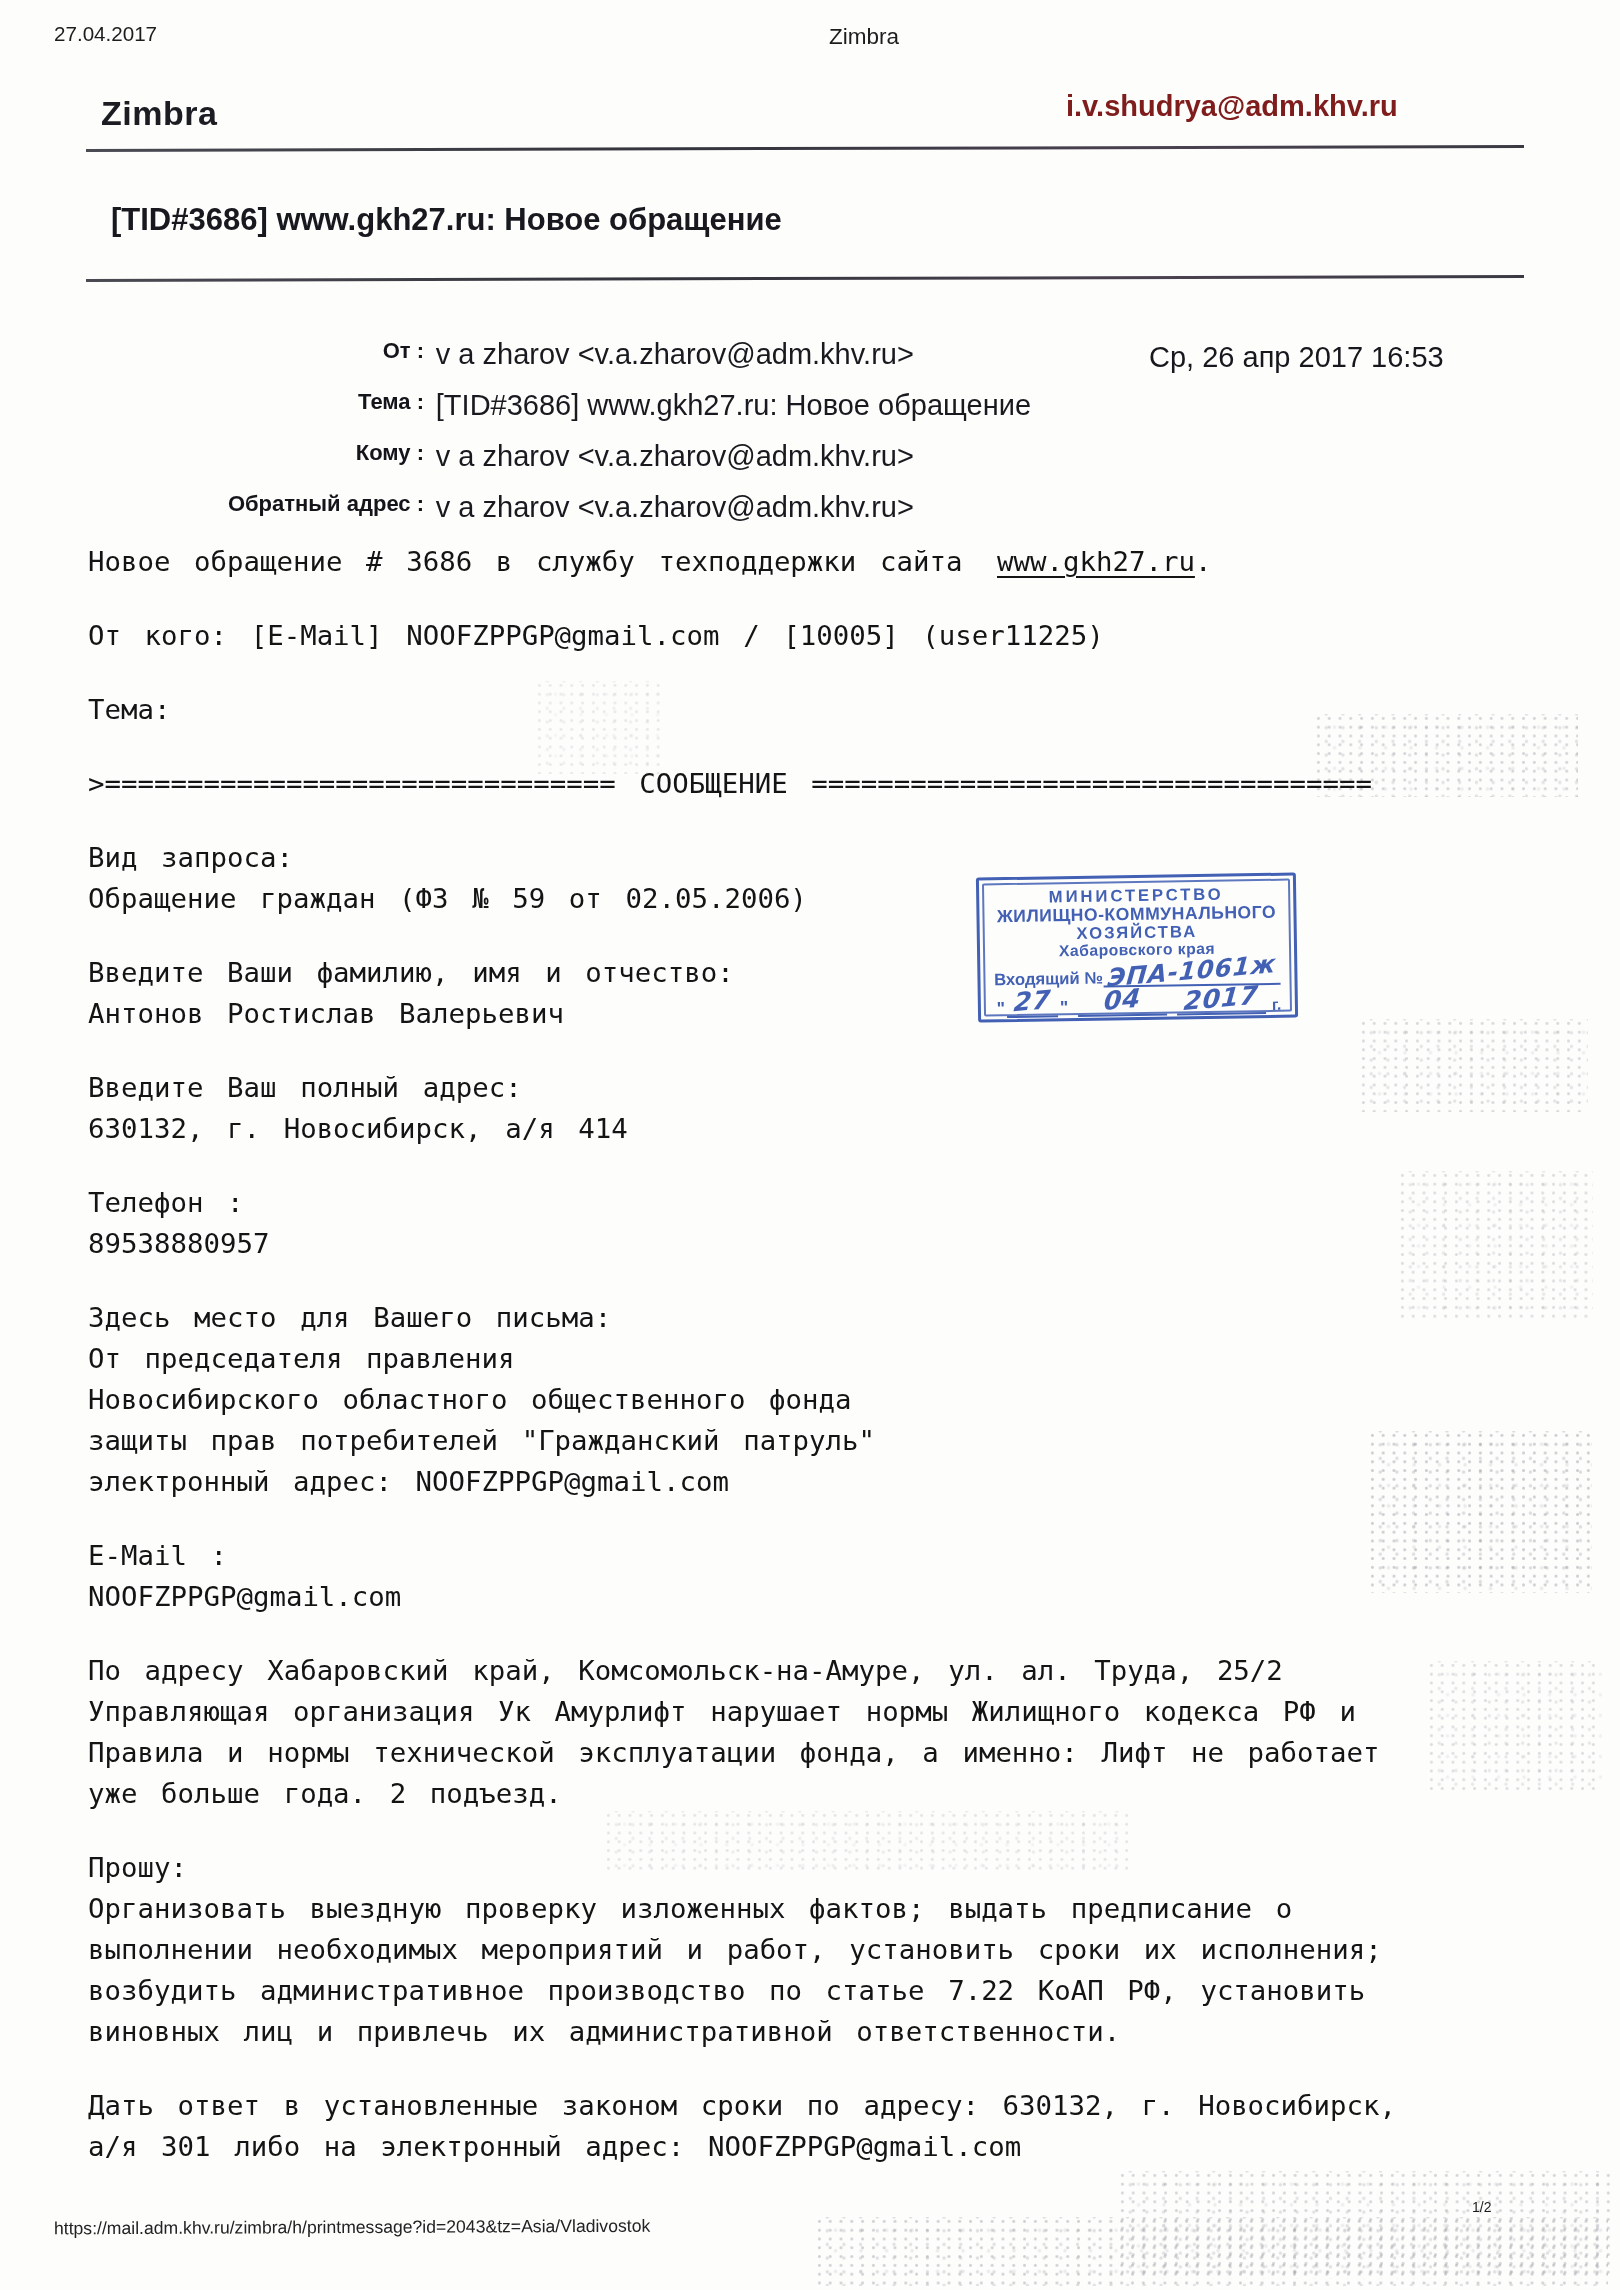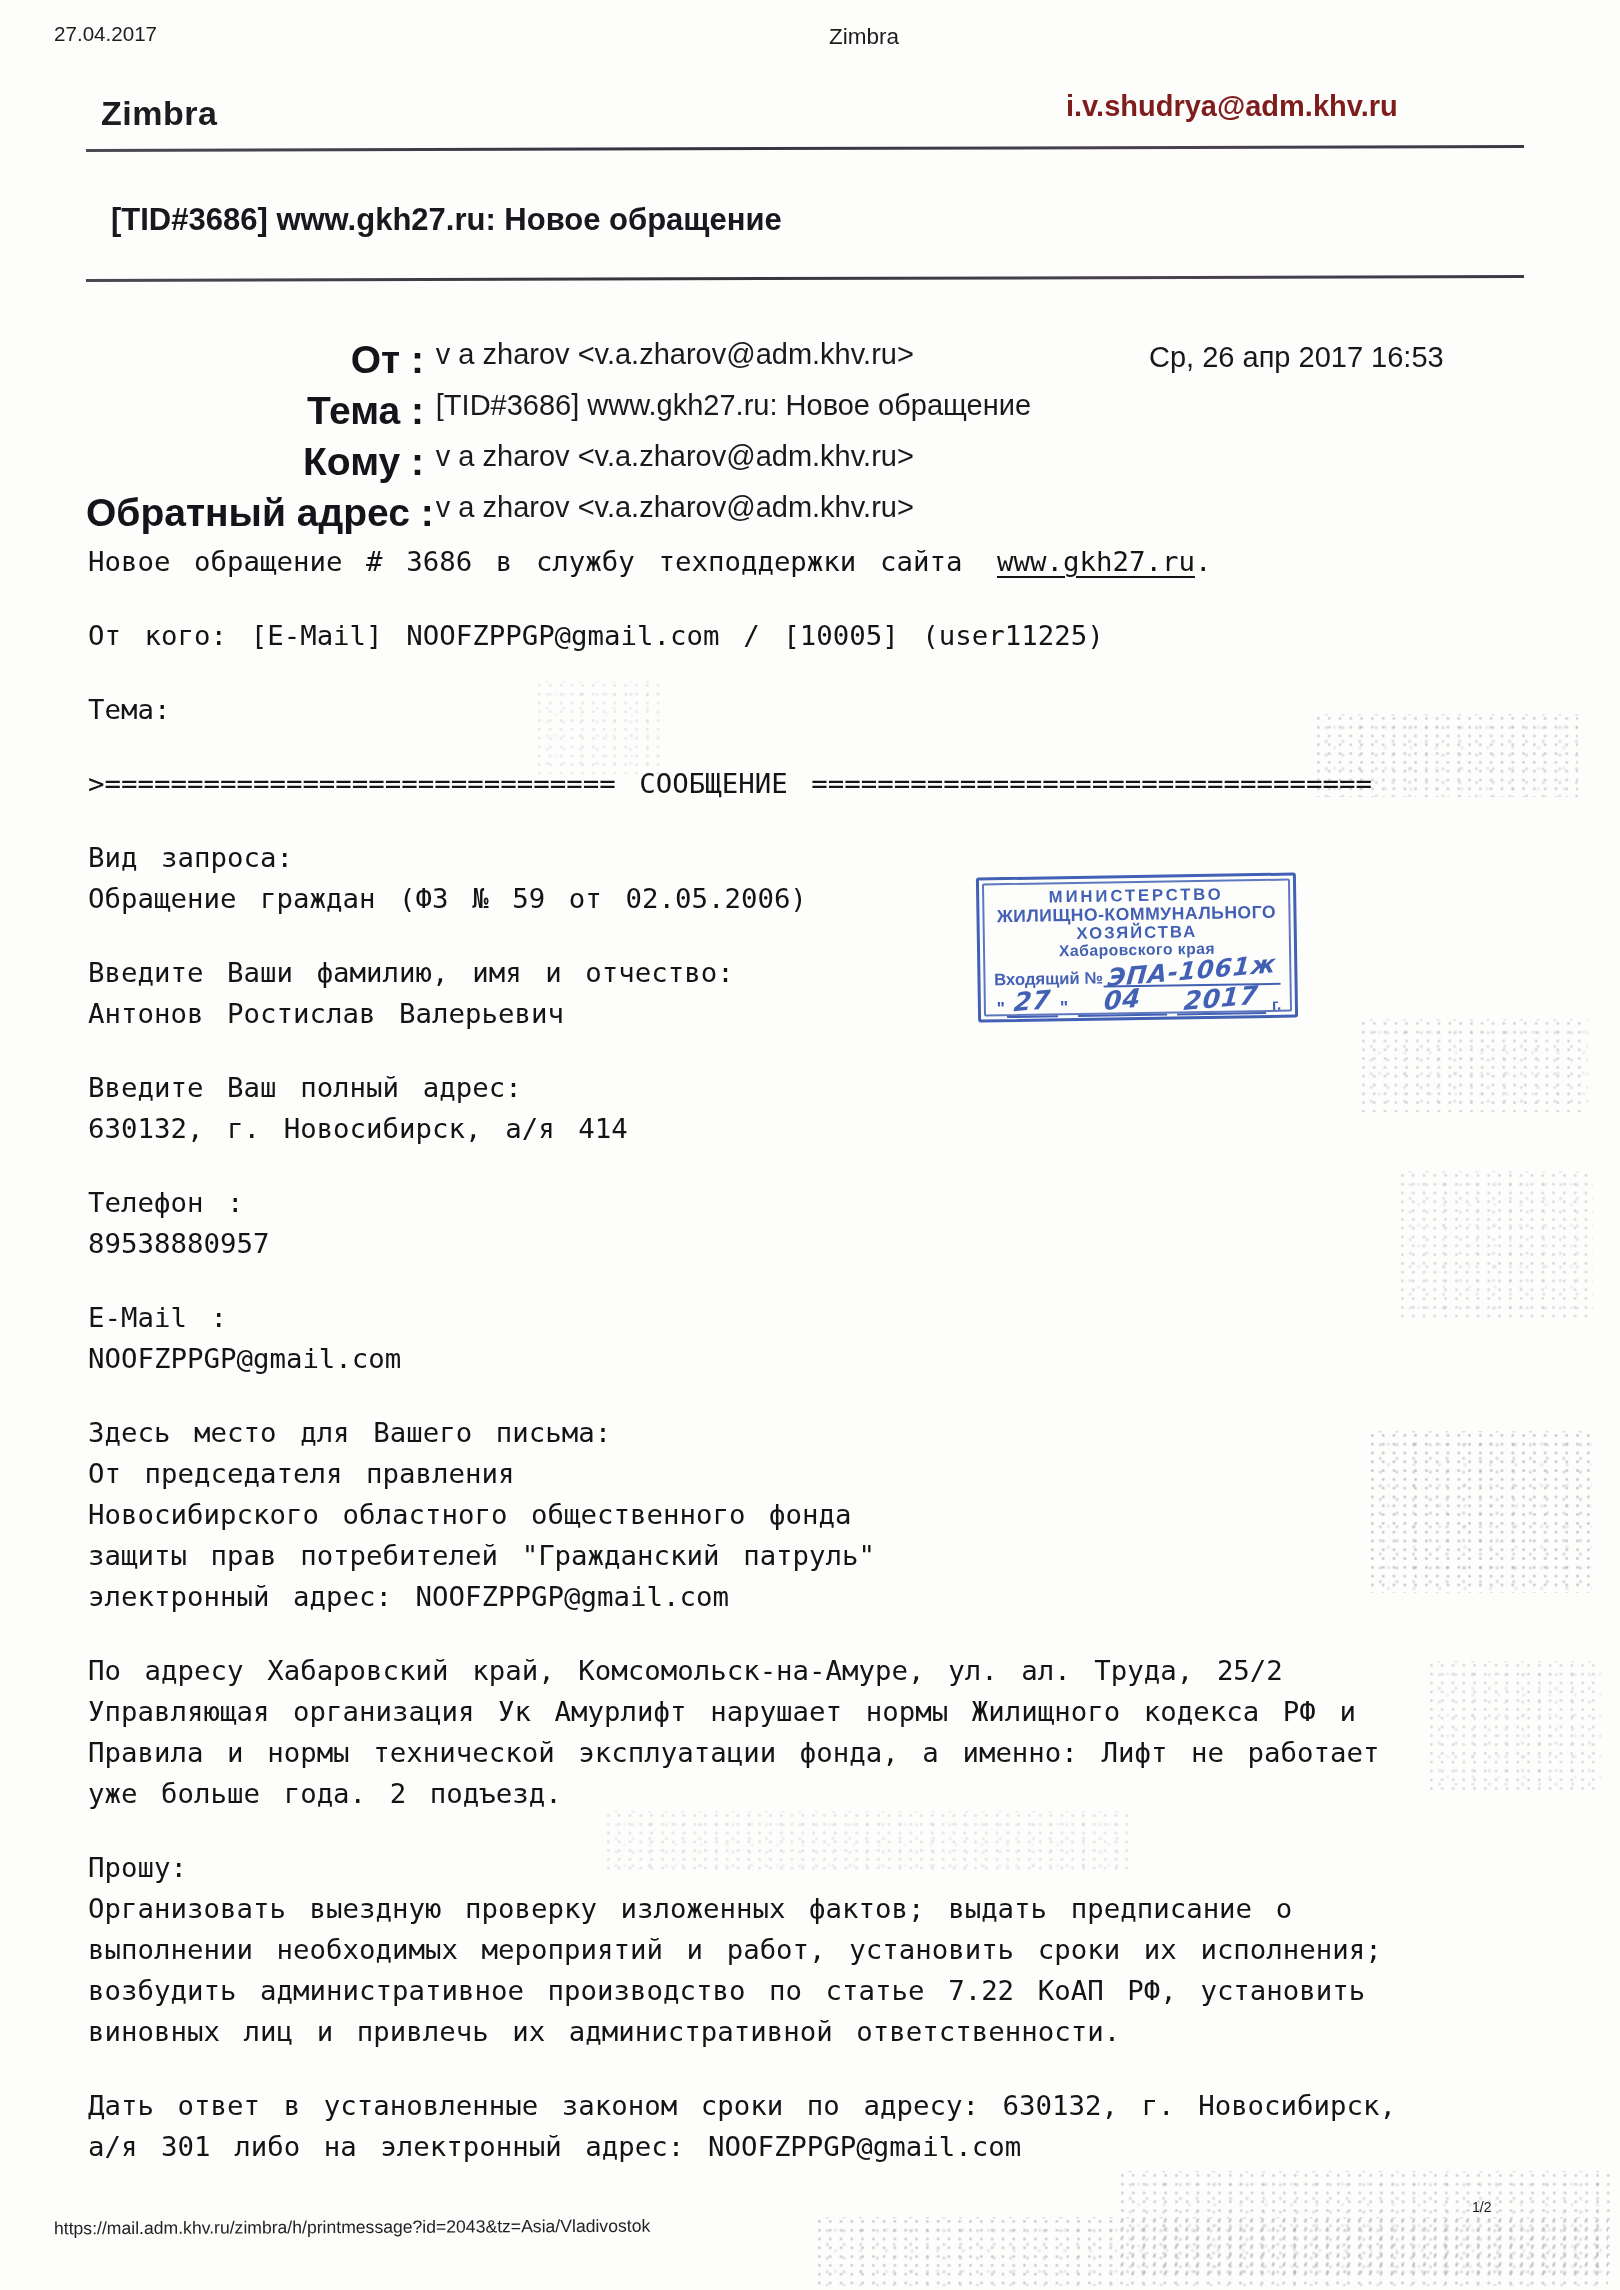--- a/index.html
+++ b/index.html
@@ -20,21 +20,21 @@
   .brand{left:101px;top:94px;font-size:34px;font-weight:bold;letter-spacing:0.5px;color:#1b1d22;}
   .account-email{left:1066px;top:90px;font-size:29px;font-weight:bold;color:#7f1d1d;}
   .rule{height:2.9px;background:linear-gradient(90deg,#4a4a52,#33343c 40%,#4b4250 75%,#3a3a42);transform:rotate(-.15deg);}
   .rule1{left:86px;top:147px;width:1438px;}
   .rule2{left:86px;top:277px;width:1438px;}
   
   .subject{left:111px;top:202px;font-size:31px;font-weight:bold;color:#17191f;}
   
   .meta{left:86px;top:338px;width:1059px;}
   .meta-row{display:flex;align-items:flex-start;height:51px;}
-  .meta-label{flex:none;width:338px;text-align:right;font-weight:bold;font-size:39px;color:#14151a;white-space:nowrap;}
+  .meta-label{flex:none;width:338px;text-align:right;font-weight:bold;font-size:22px;color:#14151a;white-space:nowrap;}
   .meta-value{padding-left:11.8px;font-size:29px;color:#191a1f;white-space:nowrap;}
   .meta-date{left:1135px;top:341px;font-size:29px;color:#17181d;margin-left:14px;}
   
   .body{
     left:88px;top:541px;width:1470px;
     font-family:"DejaVu Sans Mono","Liberation Mono",monospace;
     font-size:27.4px;line-height:41px;word-spacing:.26em;
     color:#141414;
   }
   .para{margin:0 0 33px 0;white-space:pre-wrap;}
@@ -137,27 +137,27 @@
     <div class="para">Тема:</div>
     <div class="para">&gt;=============================== СООБЩЕНИЕ ==================================</div>
     <div class="para">Вид запроса:
 Обращение граждан (ФЗ № 59 от 02.05.2006)</div>
     <div class="para">Введите Ваши фамилию, имя и отчество:
 Антонов Ростислав Валерьевич</div>
     <div class="para">Введите Ваш полный адрес:
 630132, г. Новосибирск, а/я 414</div>
     <div class="para">Телефон :
 89538880957</div>
-    <div class="para">E-Mail :
-NOOFZPPGP@gmail.com</div>
     <div class="para">Здесь место для Вашего письма:
 От председателя правления
 Новосибирского областного общественного фонда
 защиты прав потребителей "Гражданский патруль"
 электронный адрес: NOOFZPPGP@gmail.com</div>
+    <div class="para">E-Mail :
+NOOFZPPGP@gmail.com</div>
     <div class="para">По адресу Хабаровский край, Комсомольск-на-Амуре, ул. ал. Труда, 25/2
 Управляющая организация Ук Амурлифт нарушает нормы Жилищного кодекса РФ и
 Правила и нормы технической эксплуатации фонда, а именно: Лифт не работает
 уже больше года. 2 подъезд.</div>
     <div class="para">Прошу:
 Организовать выездную проверку изложенных фактов; выдать предписание о
 выполнении необходимых мероприятий и работ, установить сроки их исполнения;
 возбудить административное производство по статье 7.22 КоАП РФ, установить
 виновных лиц и привлечь их административной ответственности.</div>
     <div class="para">Дать ответ в установленные законом сроки по адресу: 630132, г. Новосибирск,

